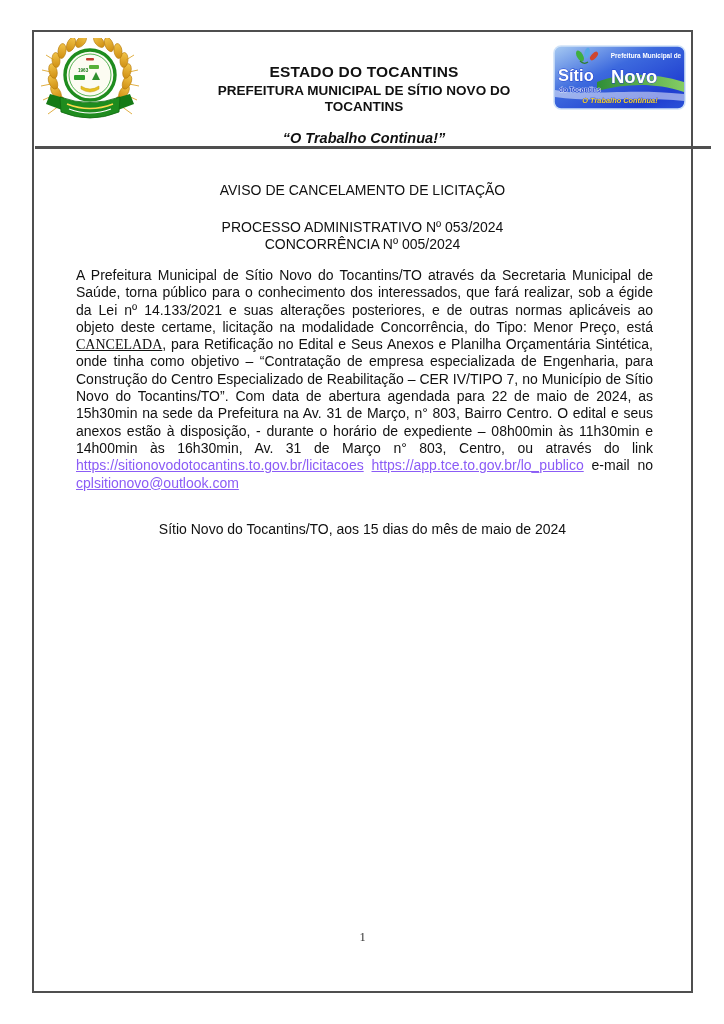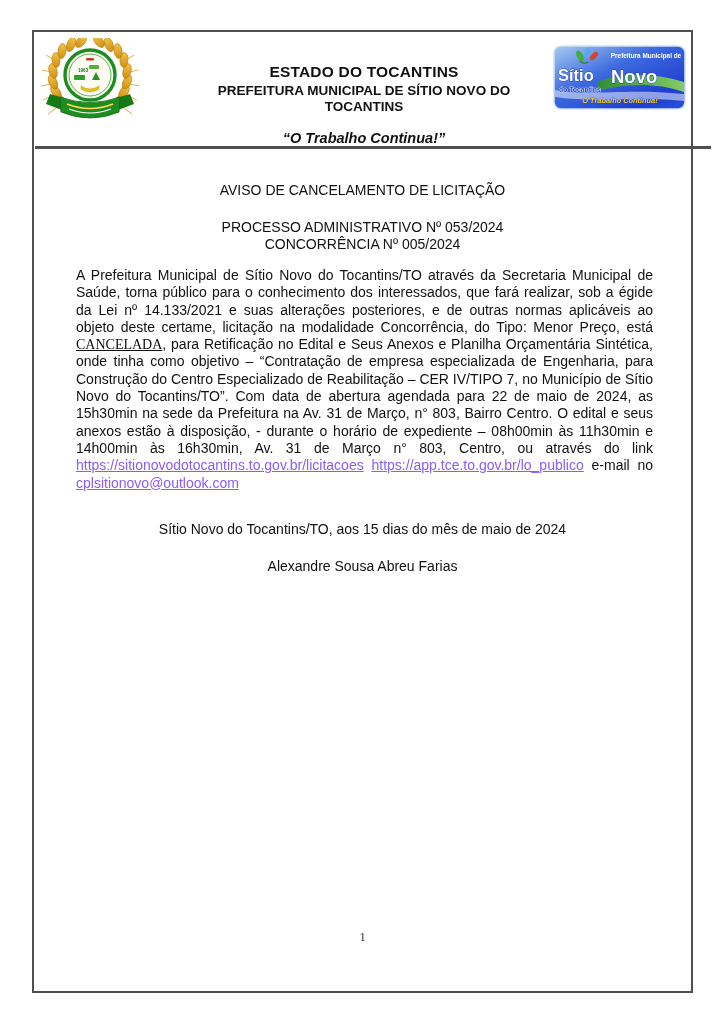--- a/index.html
+++ b/index.html
@@ -160,21 +160,20 @@
     <div class="doc-process">
       <div>PROCESSO ADMINISTRATIVO Nº 053/2024</div>
       <div>CONCORRÊNCIA Nº 005/2024</div>
     </div>
 
     <p class="doc-body"><span>A Prefeitura Municipal de Sítio Novo do Tocantins/TO através da Secretaria Municipal de Saúde, torna público para o conhecimento dos interessados, que fará realizar, sob a égide da Lei nº 14.133/2021 e suas alterações posteriores, e de outras normas aplicáveis ao objeto deste certame, licitação na modalidade Concorrência, do Tipo: Menor Preço, está </span><span class="u">CANCELADA</span><span>, para Retificação no Edital e Seus Anexos e Planilha Orçamentária Sintética, onde tinha como objetivo – “Contratação de empresa especializada de Engenharia, para Construção do Centro Especializado de Reabilitação – CER IV/TIPO 7, no Município de Sítio Novo do Tocantins/TO”. Com data de abertura agendada para 22 de maio de 2024, as 15h30min na sede da Prefeitura na Av. 31 de Março, n° 803, Bairro Centro. O edital e seus anexos estão à disposição, - durante o horário de expediente – 08h00min às 11h30min e 14h00min às 16h30min, Av. 31 de Março n° 803, Centro, ou através do link </span><a class="link">https://sitionovodotocantins.to.gov.br/licitacoes</a><span> </span><a class="link">https://app.tce.to.gov.br/lo_publico</a><span> e-mail no </span><a class="link">cplsitionovo@outlook.com</a></p>
 
     <div class="doc-date">Sítio Novo do Tocantins/TO, aos 15 dias do mês de maio de 2024</div>
 
     <div class="doc-sign">
-      <div>Alexandre Sousa Abreu Farias</div>
     </div>
 
     <div class="page-footer">1</div>
   </div>
 
   <div class="header-rule"></div>
 
 </div>
 
 </body></html>

